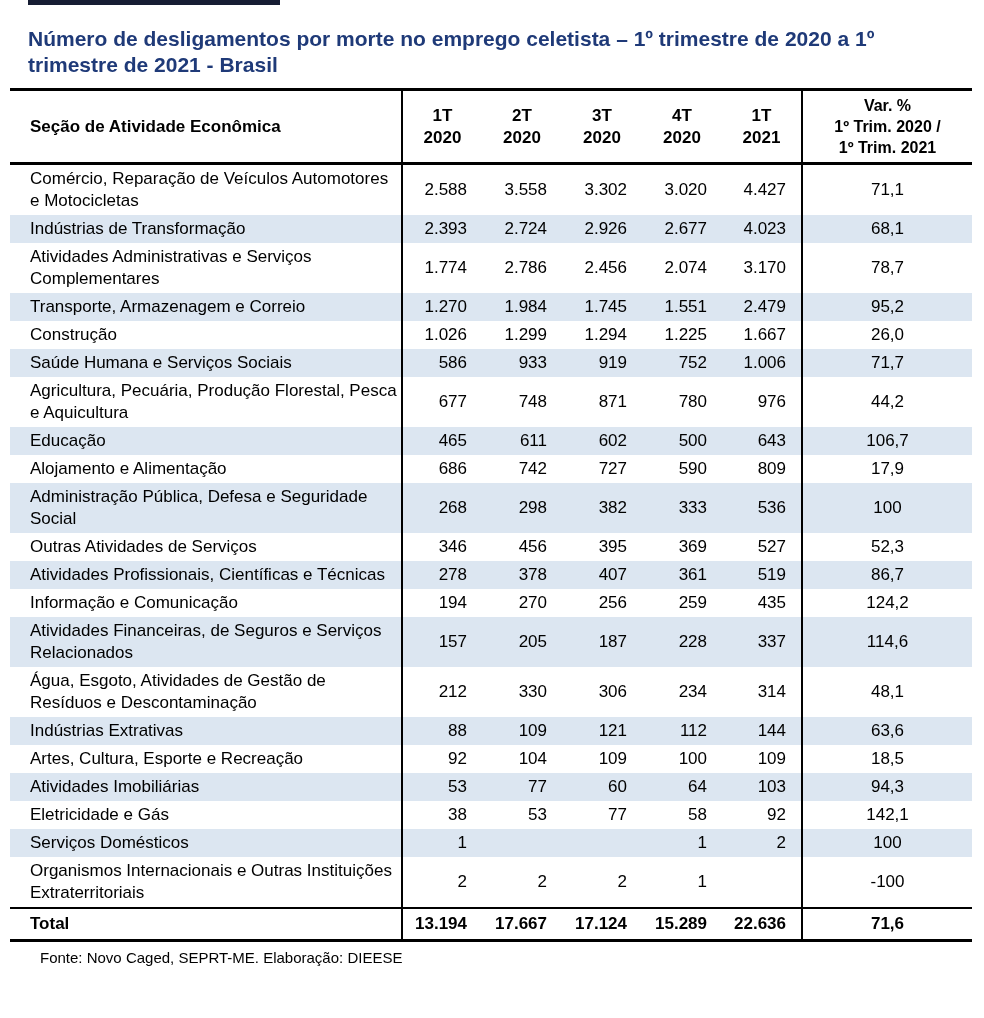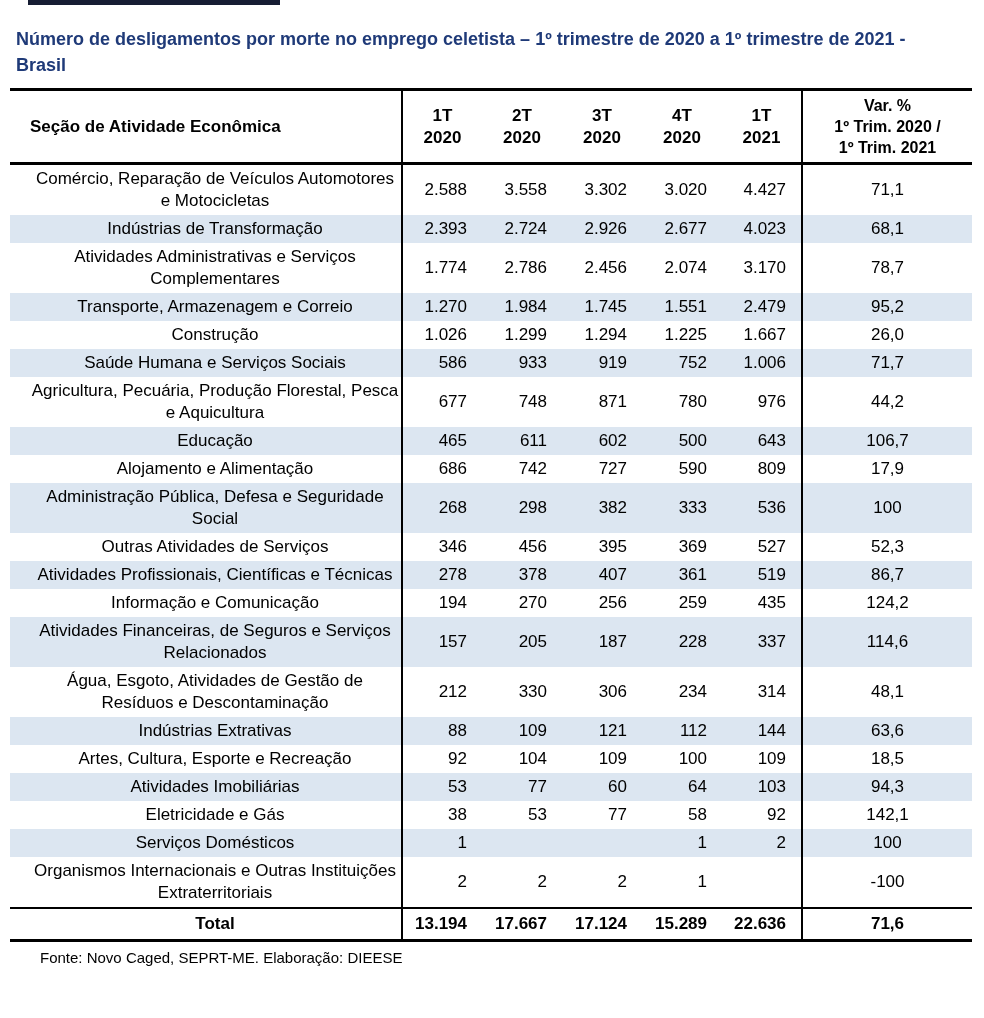--- a/index.html
+++ b/index.html
@@ -19,23 +19,23 @@
   }
   .top-bar {
     position: absolute;
     top: 0;
     left: 28px;
     width: 252px;
     height: 5px;
     background: var(--topbar, #161d33);
   }
   .page-title {
-    margin: 26px 20px 10px 16px;
+    margin: 26px 20px 10px 28px;
     width: 895px;
-    font-size: 18px;
+    font-size: 21px;
     font-weight: bold;
     line-height: 26px;
     color: var(--title-color, #1f3a78);
   }
   table.report {
     margin-left: 10px;
     width: 962px;
     border-collapse: collapse;
     table-layout: fixed;
     border-top: 3px solid var(--border, #000);
@@ -62,21 +62,21 @@
 
   tbody td {
     font-size: 17px;
     line-height: 22px;
     vertical-align: middle;
     padding-top: 3px;
     padding-bottom: 3px;
   }
   tbody tr { height: 26px; }
   tbody tr:nth-child(even) { background: var(--zebra, #dce6f1); }
-  td.cat { text-align: center; padding-left: 20px; }
+  td.cat { text-align: left; padding-left: 20px; }
   td.num { text-align: right; padding-right: 15px; }
   td.varc { text-align: center; }
 
   tfoot tr { border-top: 2px solid var(--border, #000); height: 32px; }
   tfoot td { font-weight: bold; font-size: 17px; vertical-align: middle; }
 
   .source-note {
     margin: 7px 0 0 40px;
     font-size: 15px;
   }

